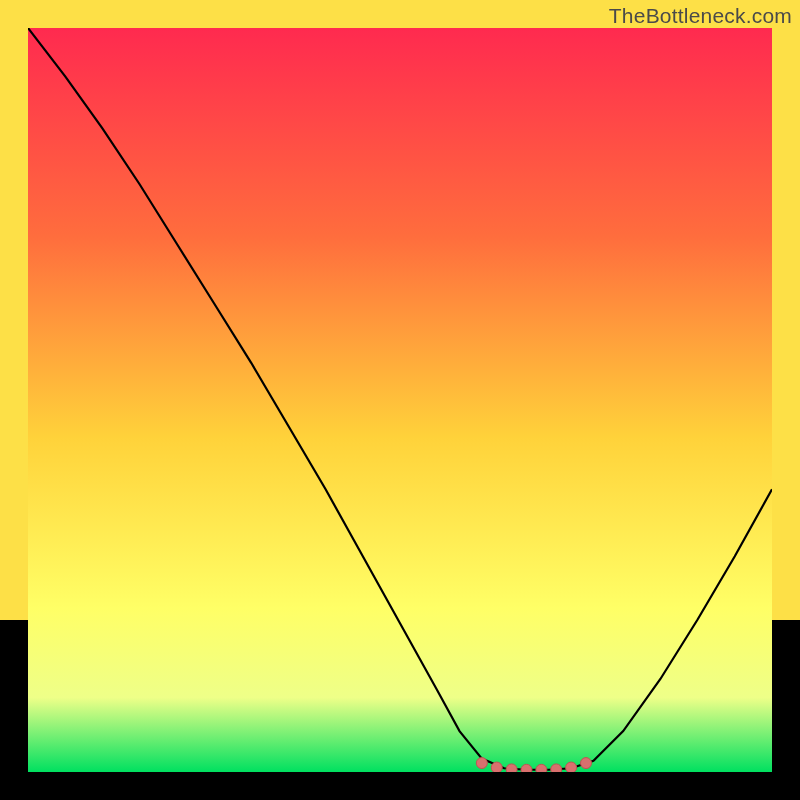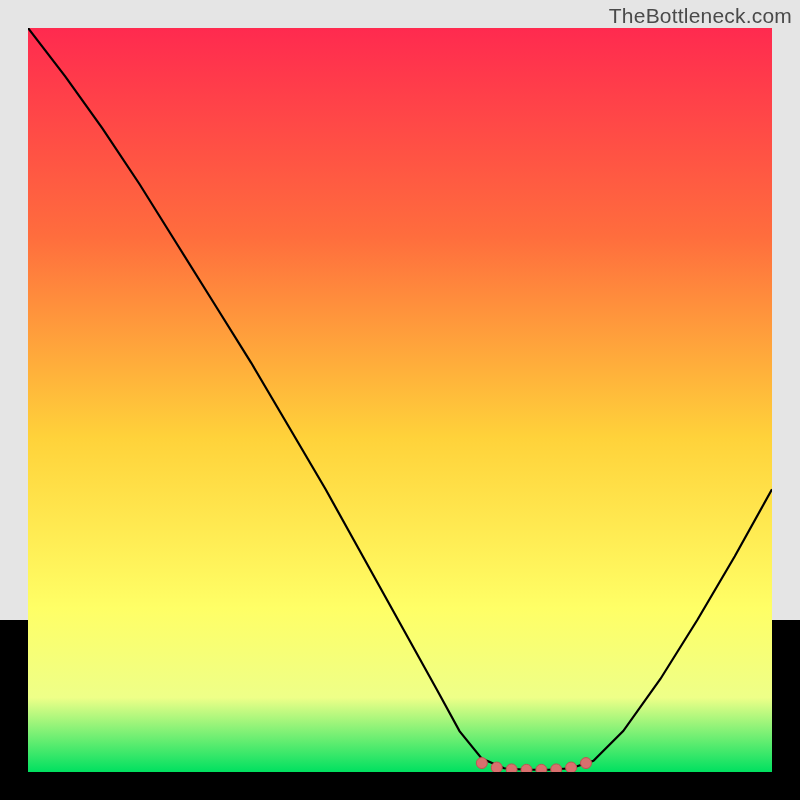--- a/index.html
+++ b/index.html
@@ -8,21 +8,21 @@
     background: #000;
     width: 800px;
     height: 800px;
     overflow: hidden;
     font-family: Arial, Helvetica, sans-serif;
   }
   .frame {
     position: relative;
     width: 800px;
     height: 620px;
-    background: #e5e5e5;
+    background: #fde047;
   }
   .watermark {
     position: absolute;
     top: 4px;
     right: 8px;
     color: #4a4a4a;
     font-size: 21px;
     font-weight: 500;
     letter-spacing: 0.2px;
     z-index: 5;

